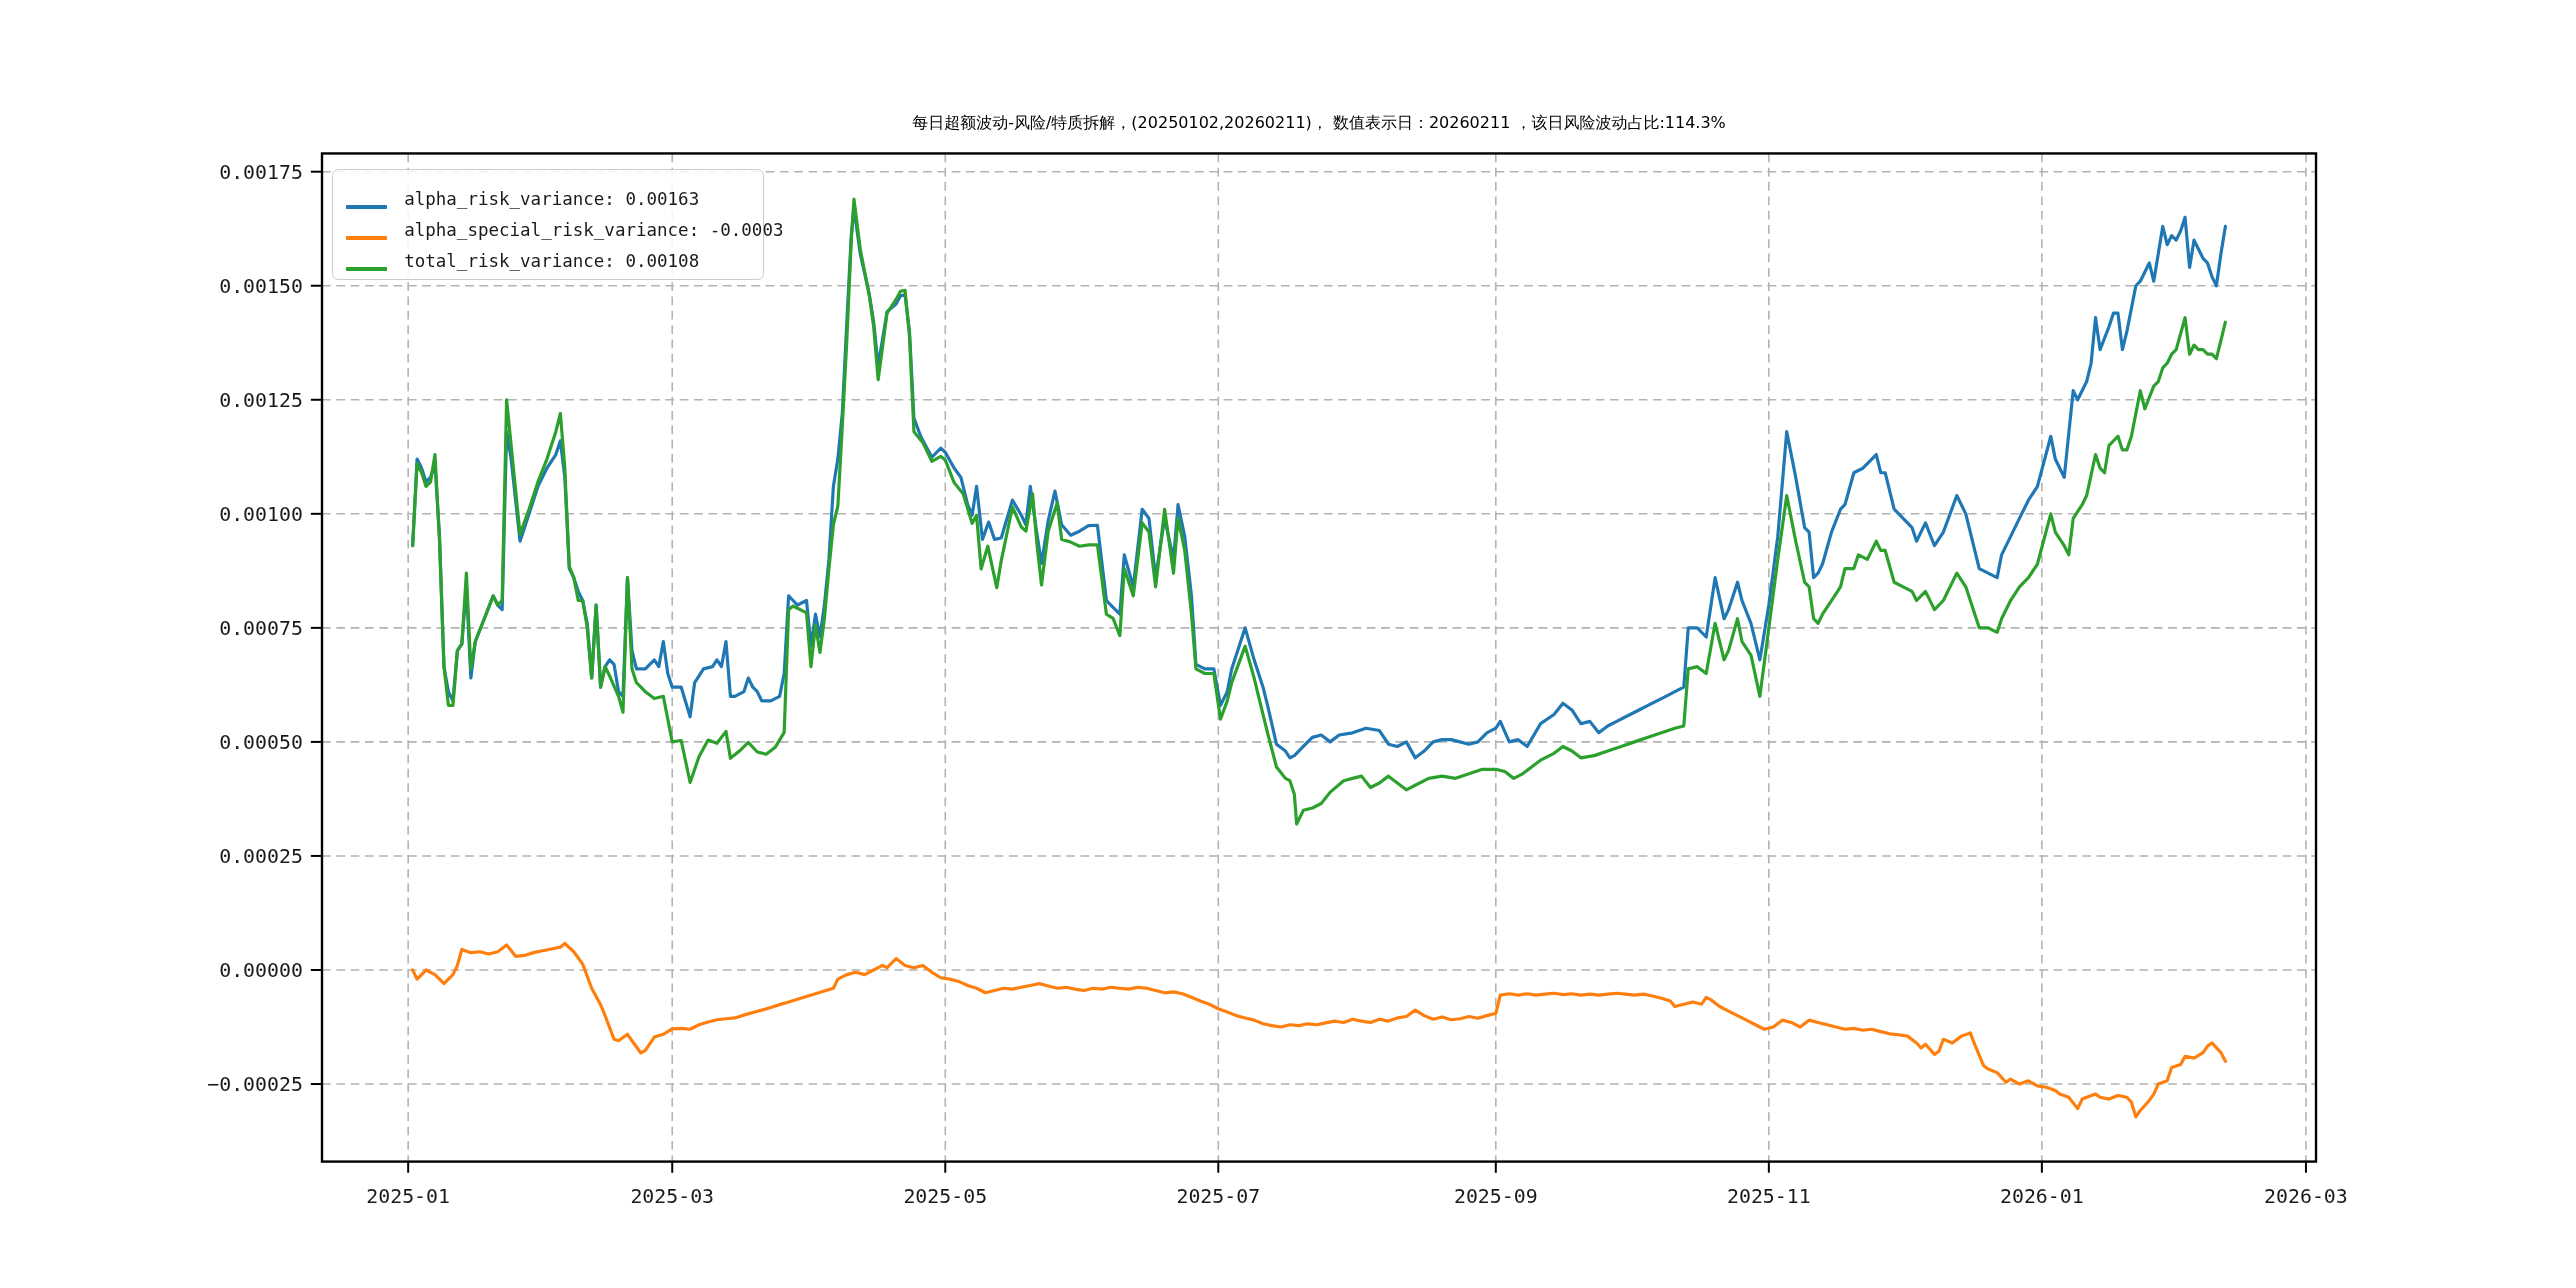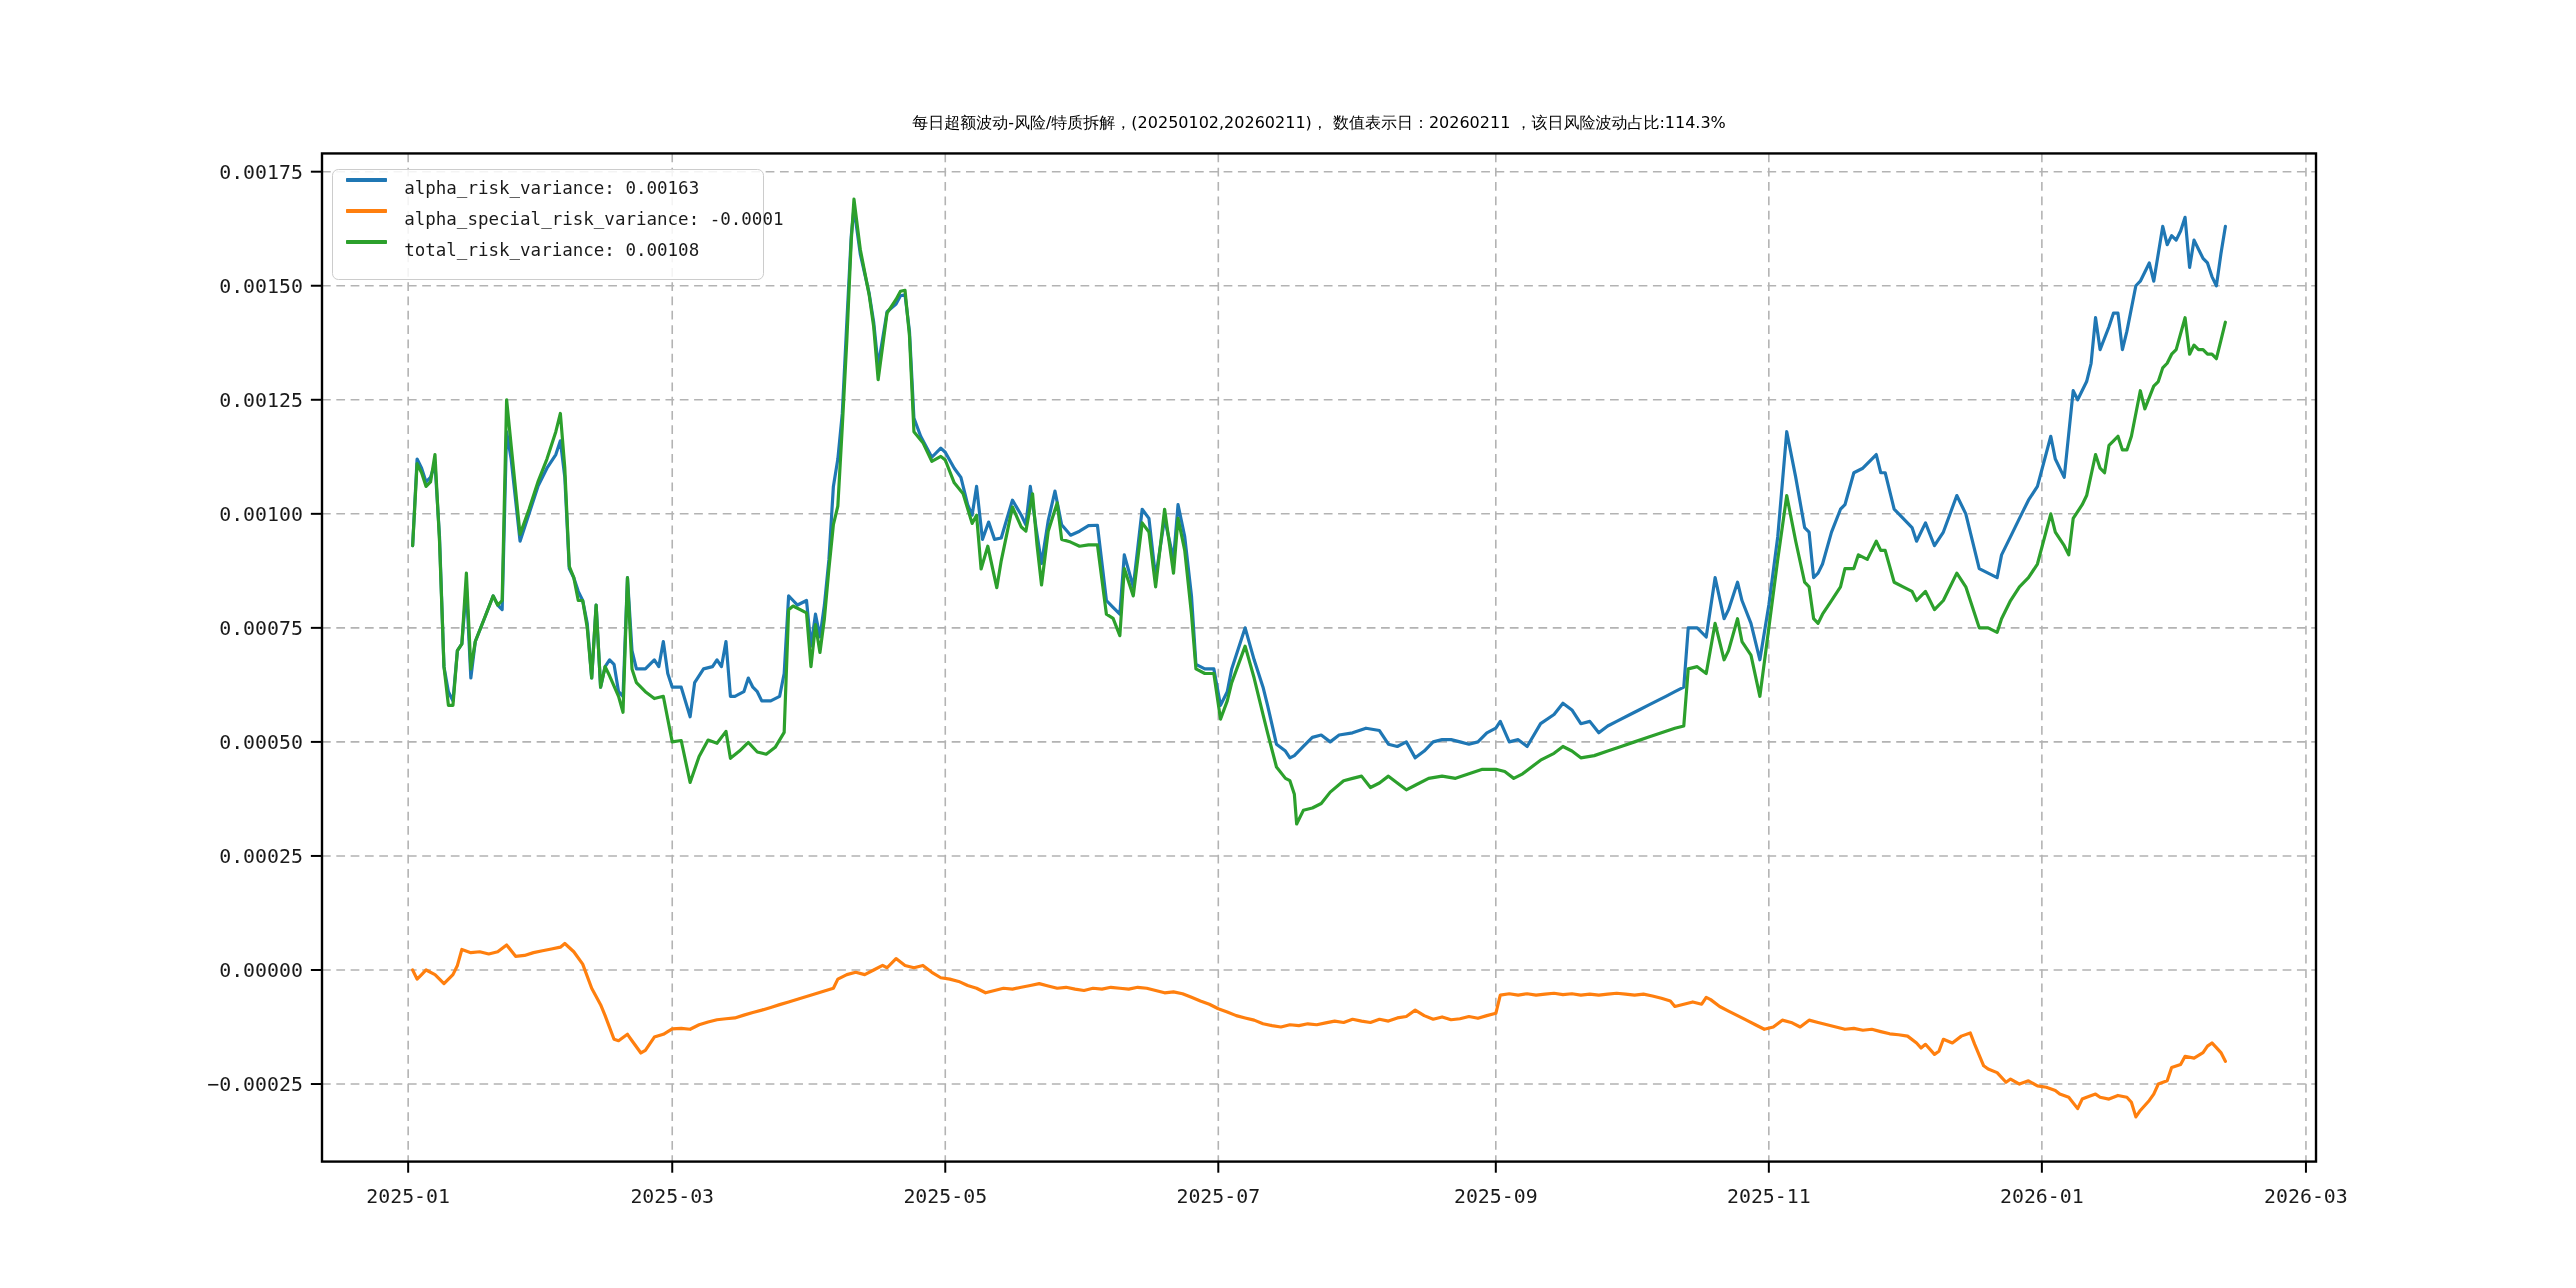--- a/index.html
+++ b/index.html
@@ -11,21 +11,21 @@
     font-size:16px;color:#000;white-space:nowrap;
     font-family:"DejaVu Sans","Liberation Sans",sans-serif;
   }
   svg#plot{position:absolute;left:0;top:0;}
   .legend{
     position:absolute;left:332px;top:169px;width:432px;
     background:rgba(255,255,255,0.85);
     border:1.6px solid #cccccc;border-radius:6.4px;
     padding:8px 0 8px 0;box-sizing:border-box;
   }
-  .legend-row{display:flex;align-items:flex-start;height:31px;}
+  .legend-row{display:flex;align-items:flex-end;height:31px;}
   .legend-swatch{
     display:inline-block;width:41px;height:4px;border-radius:0.8px;
     margin-left:12.7px;margin-right:17.5px;flex:0 0 auto;
   }
   .legend-label{
     font-family:"DejaVu Sans Mono","Liberation Mono",monospace;
     font-size:17.5px;color:#1a1a1a;white-space:nowrap;
   }
   text.tick-label{
     font-family:"DejaVu Sans Mono","Liberation Mono",monospace;
@@ -96,21 +96,21 @@
       <text x="381" y="224.95022624434387" text-anchor="end" class="tick-label">0.00175</text>
     </svg>
 
   <div class="legend">
     <div class="legend-row">
       <span class="legend-swatch" style="background: rgb(31, 119, 180);"></span>
       <span class="legend-label">alpha_risk_variance: 0.00163</span>
     </div>
     <div class="legend-row">
       <span class="legend-swatch" style="background: rgb(255, 127, 14);"></span>
-      <span class="legend-label">alpha_special_risk_variance: -0.0001</span>
+      <span class="legend-label">alpha_special_risk_variance: -0.0003</span>
     </div>
     <div class="legend-row">
       <span class="legend-swatch" style="background: rgb(44, 160, 44);"></span>
       <span class="legend-label">total_risk_variance: 0.00108</span>
     </div>
   </div>
 </div>
 
 
 </body></html>

